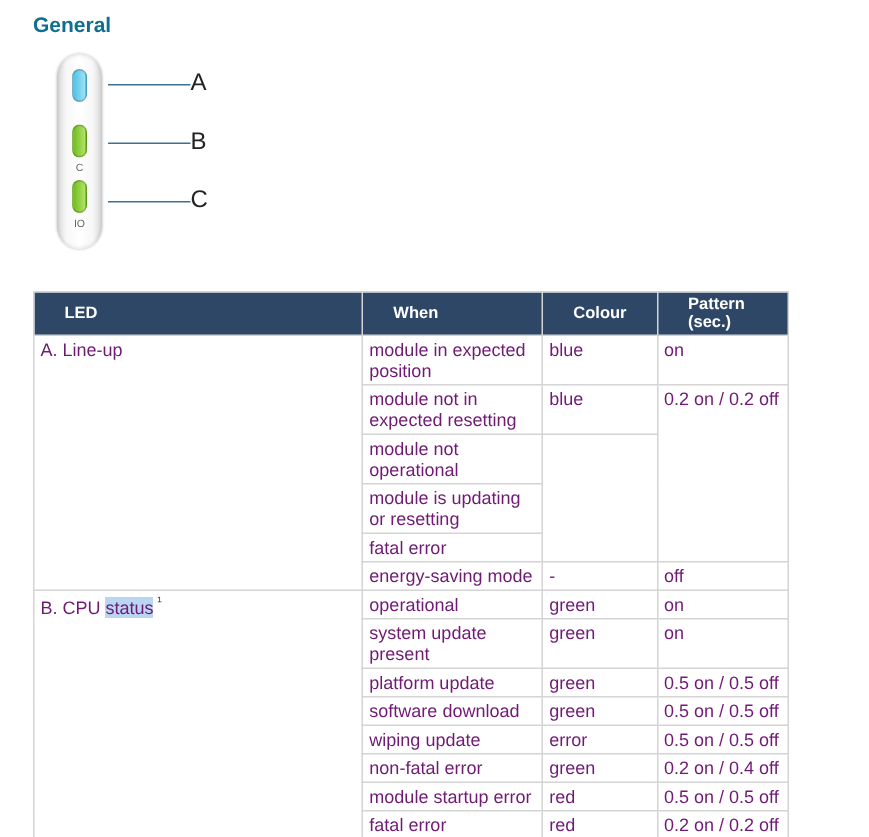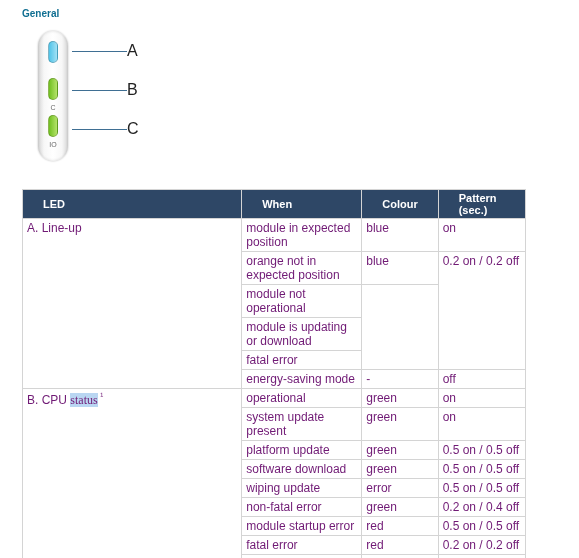--- a/index.html
+++ b/index.html
@@ -8,21 +8,21 @@
     width: 579px;
     font-family: "Segoe UI", Arial, sans-serif;
     font-size: 12px;
     color: #333;
     background: #fff;
   }
   .page {
     padding: 8px 20px 18px 20px;
   }
   .section-title {
-    font-size: 10px;
+    font-size: 14px;
     font-weight: 700;
     color: #0f6e91;
     margin: 0 0 12px 2px;
   }
   .diagram-row {
     display: flex;
     align-items: center;
     margin-left: 18px;
     margin-bottom: 28px;
   }
@@ -96,21 +96,21 @@
     border: 1px solid #d4d4d4;
   }
   table.led-table td {
     border: 1px solid #d4d4d4;
     font-size: 12px;
     padding: 2px 4px;
     vertical-align: top;
     color: #701a75;
   }
   .no-rb { border-right: none !important; }
-  .hlspan { background: #b9d6f2; font-family: Liberation Serif, serif; }
+  .hlspan { background: #b9d6f2; }
   .sup { font-size: 9px; vertical-align: super; }
   .col-led    { width: 232px; }
   .col-when   { width: 124px; }
   .col-colour { width: 60px; }
   .col-pattern{ width: 88px; }
 </style>
 </head>
 <body>
 
 <div class="page">
@@ -154,30 +154,30 @@
       </tr>
     </thead>
     <tbody id="tbody">
         <tr>
           <td rowspan="6">A. Line-up</td>
           <td>module in expected position</td>
           <td>blue</td>
           <td>on</td>
         </tr>
         <tr>
-          <td>orange not in expected position</td>
+          <td>module not in expected resetting</td>
           <td>blue</td>
           <td rowspan="4">0.2 on / 0.2 off</td>
         </tr>
         <tr>
           <td>module not operational</td>
           <td rowspan="3" class="no-rb"></td>
         </tr>
         <tr>
-          <td>module is updating or download</td>
+          <td>module is updating or resetting</td>
         </tr>
         <tr>
           <td>fatal error</td>
         </tr>
         <tr>
           <td>energy-saving mode</td>
           <td>-</td>
           <td>off</td>
         </tr>
         <tr>

